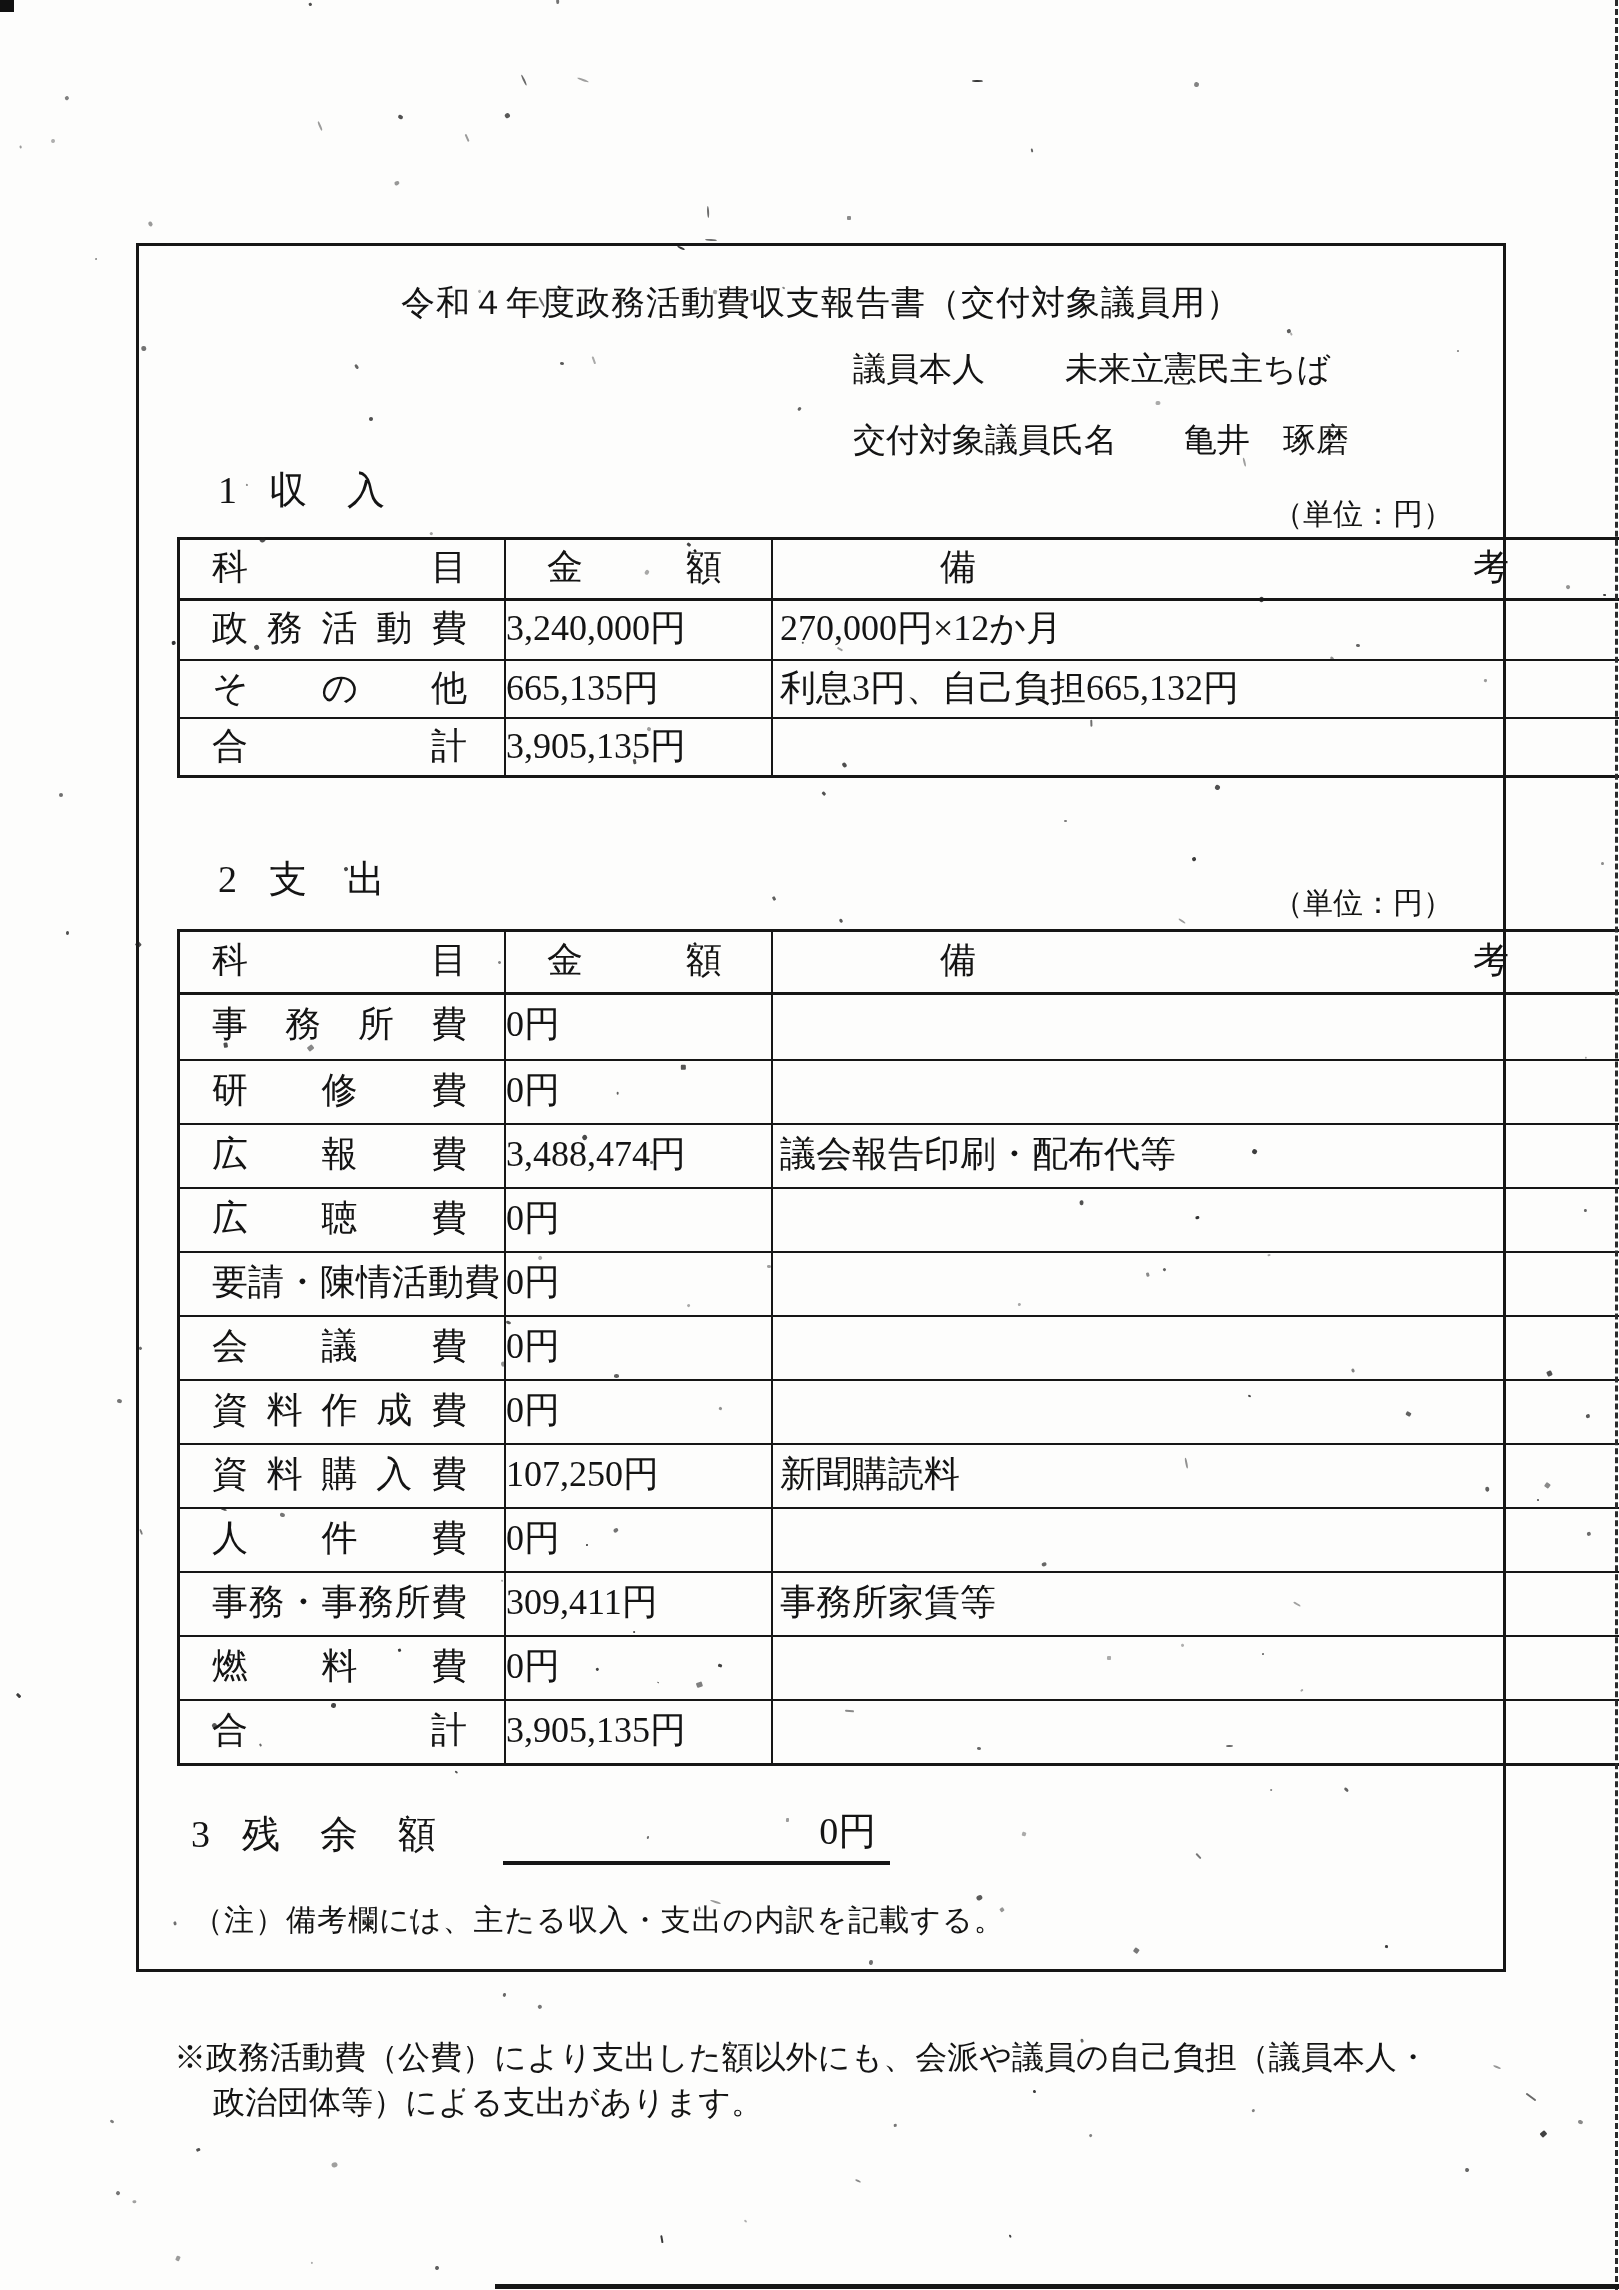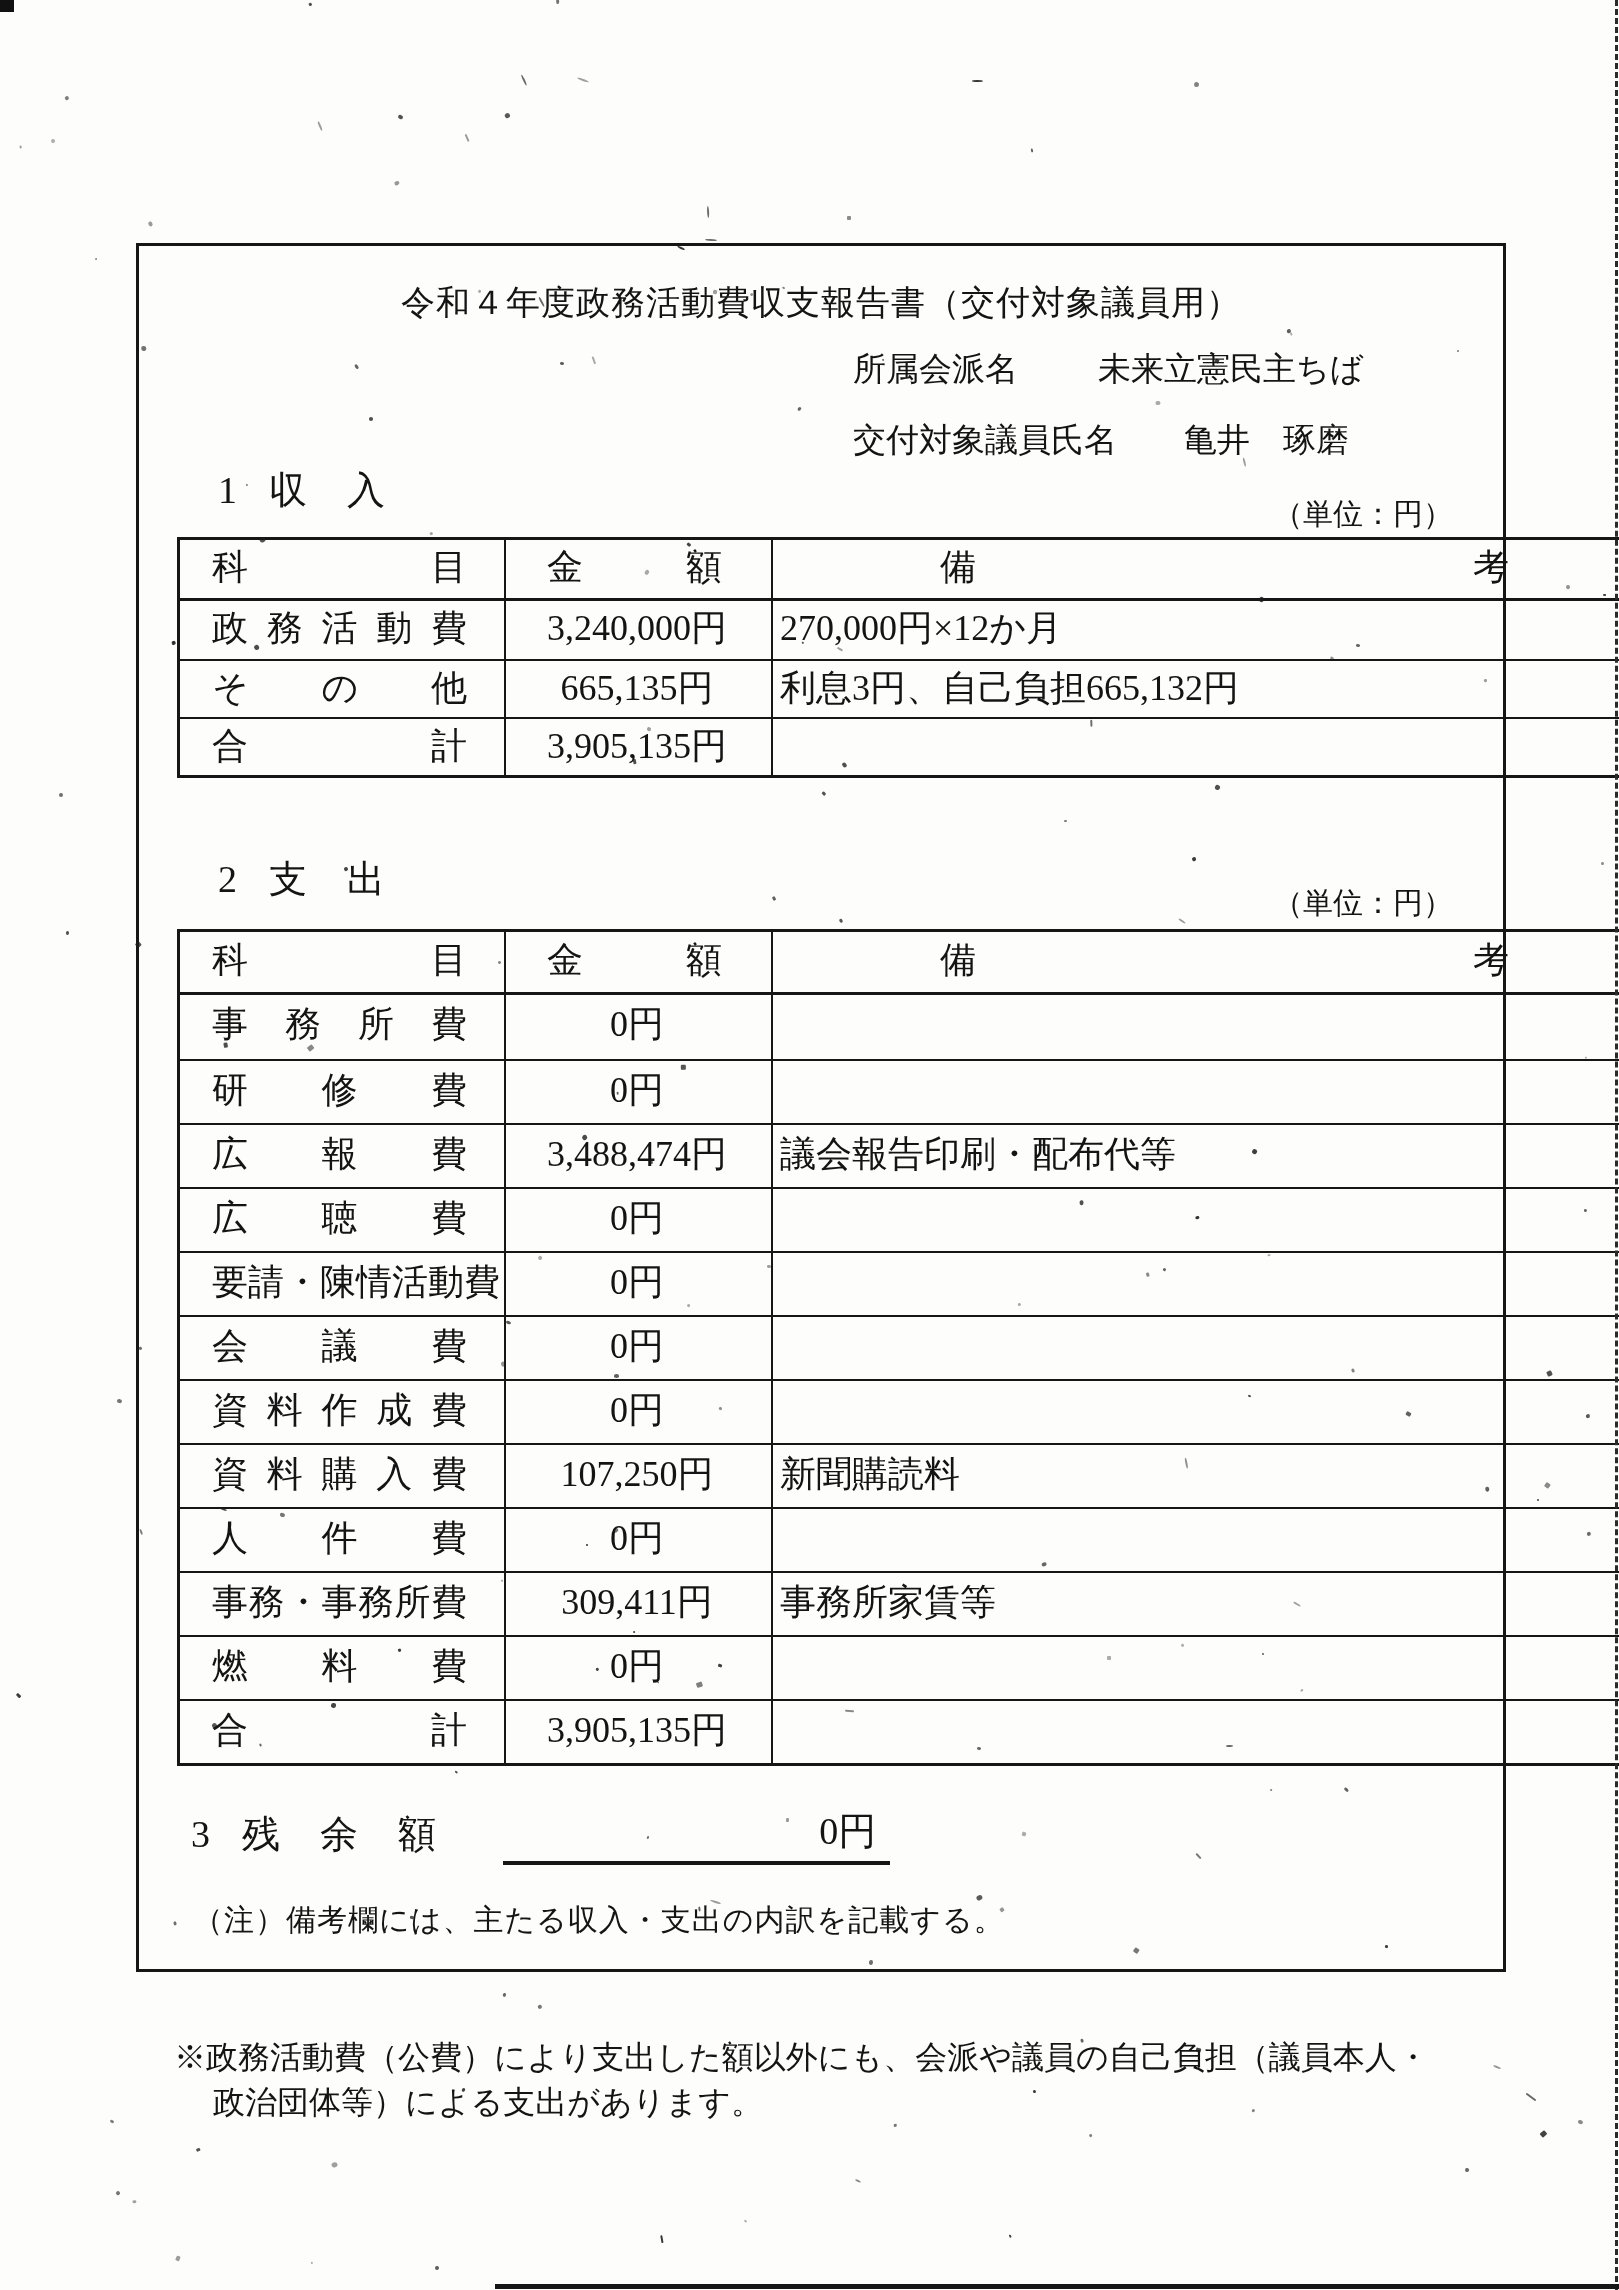--- a/index.html
+++ b/index.html
@@ -75,21 +75,21 @@
   .income-table .tbody .td{line-height:54px;}
   .expense-table .th-row{height:63px;}
   .expense-table .th-row .td{line-height:57px;}
   .expense-table .tbody .tr{height:64px;}
   .expense-table .tbody .td{line-height:59px;}
 
   .just{text-align:justify;text-align-last:justify;}
   .th.col-item,.item-cell{padding:0 37px 0 32px;}
   .th.col-amount{padding:0 49px 0 41px;}
   .th.col-note{padding:0 167px;}
-  .amount-cell{text-align:center;padding-right:3px;}
+  .amount-cell{text-align:left;padding-right:3px;}
   .note-cell{text-align:left;padding-left:6.9px;}
 
   
   .residual-amount{
     left:503px;top:1804px;width:387px;height:61px;
     border-bottom:4.9px solid #161616;
     text-align:right;padding-right:13.7px;
     font-size:38px;line-height:55px;
   }
   .remarks-note{left:193px;top:1900px;font-size:30px;letter-spacing:1px;}
@@ -100,21 +100,21 @@
 </head>
 <body>
 
 <div class="page">
 
   <div class="doc-box"></div>
 
   <div class="abs title">令和４年度政務活動費収支報告書（交付対象議員用）</div>
 
   <div class="abs faction-line">
-    <span>所属会派名</span><span class="val">未来立憲民主ちば</span>
+    <span>議員本人</span><span class="val">未来立憲民主ちば</span>
   </div>
 
   <div class="abs member-line">
     <span>交付対象議員氏名</span><span class="val">亀井　琢磨</span>
   </div>
 
   <div class="abs section-label sec1">
     <span>1</span><span class="sec-title">収　入</span>
   </div>
 

